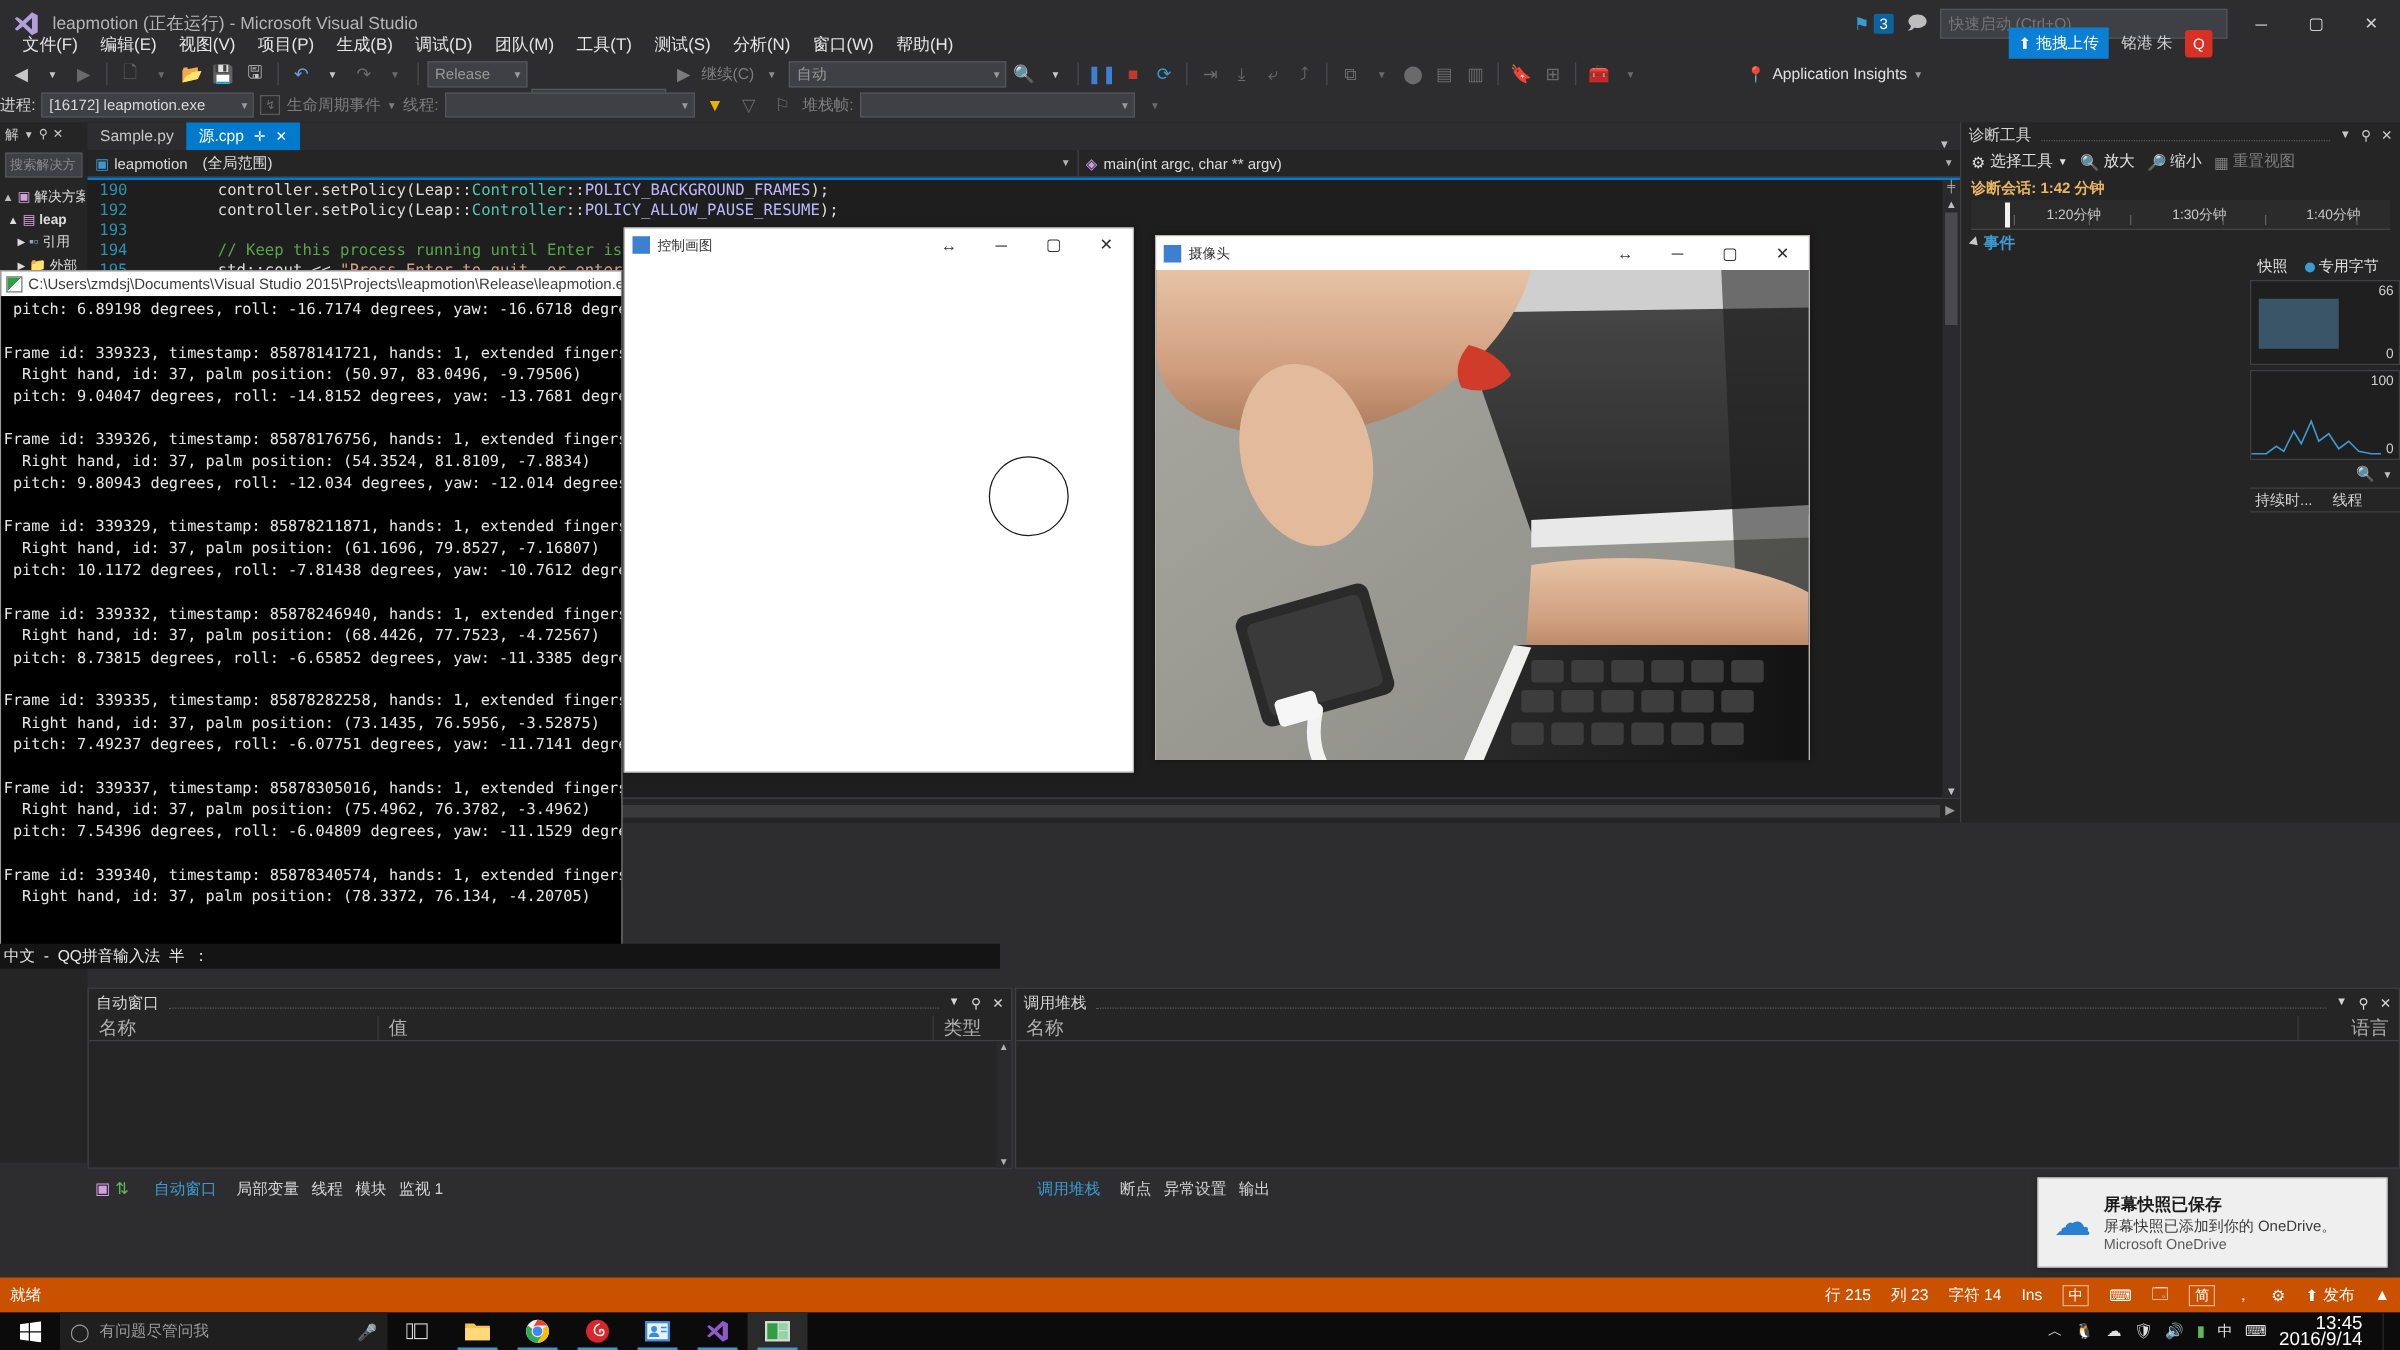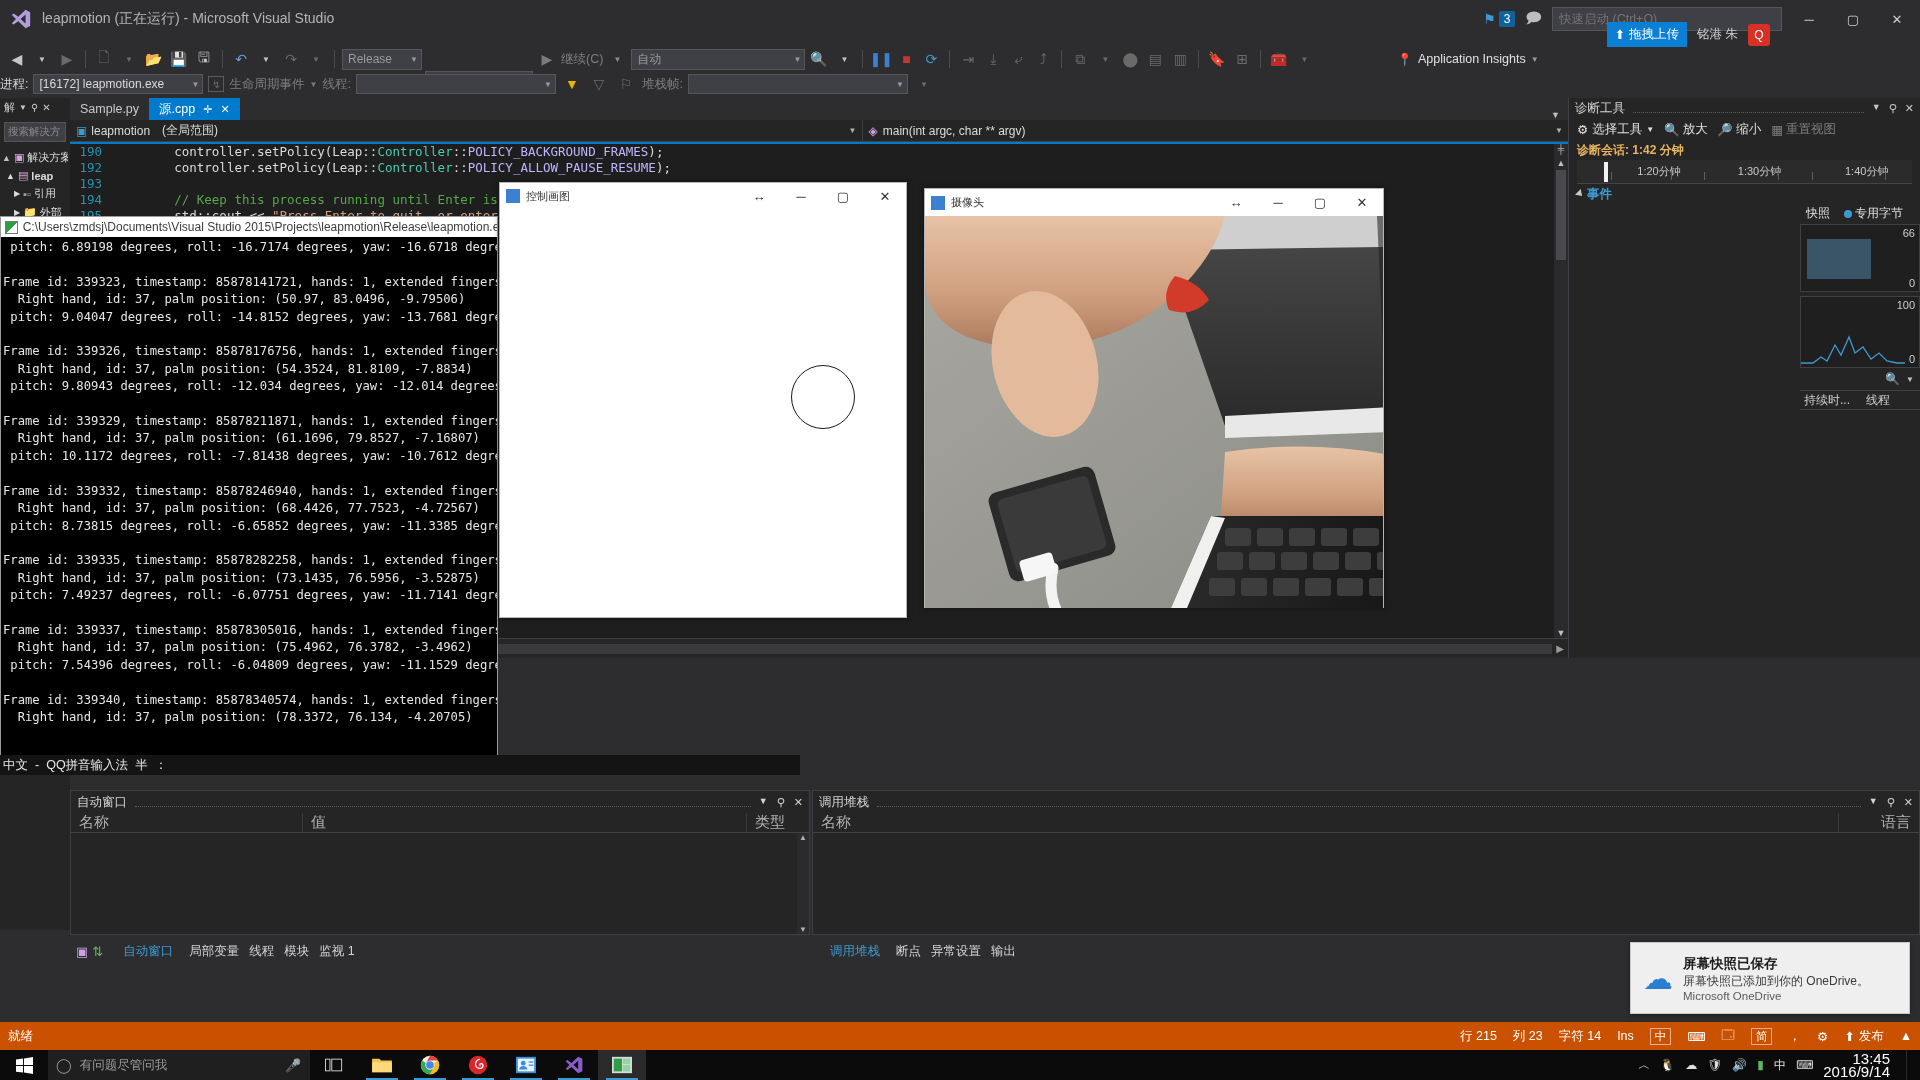--- a/index.html
+++ b/index.html
@@ -135,21 +135,21 @@
     background:#ffffff; border:1px solid #b5b5b5; box-shadow:0 0 6px rgba(0,0,0,.4); }
   .win-draw .wtb { height:26px; background:#fff; display:flex; align-items:center; padding-left:6px; }
   .wtitle { color:#333; font-size:11px; margin-left:6px; }
   .wbtns { margin-left:auto; display:flex; }
   .wbtn { width:42px; height:26px; display:flex; align-items:center; justify-content:center;
     color:#333; font-size:13px; }
   .drawcanvas { position:relative; background:#fff; height:408px; }
   .circle { position:absolute; width:64px; height:64px; border:1.6px solid #1a1a1a; border-radius:50%; }
 
   
-  .win-cam { position:absolute; left:924px; top:188px; width:460px; height:420px;
+  .win-cam { position:absolute; left:924px; top:188px; width:524px; height:420px;
     background:#fca5a5; border:1px solid #b5b5b5; box-shadow:0 0 6px rgba(0,0,0,.4); }
   .win-cam .wtb { height:27px; background:#fff; display:flex; align-items:center; padding-left:6px; }
   .camfeed { height:392px; position:relative; overflow:hidden; background:#8d8d88; }
 
   
   .bwin { position:absolute; bottom:145px; height:145px; background:#252526; border:1px solid #3f3f46; }
   .bwin-hd { height:22px; display:flex; align-items:center; color:#d4d4d4; font-size:12.5px; padding:0 6px; }
   .bw-cols { height:20px; display:flex; color:#b0b0b0; font-size:15px; border-bottom:1px solid #3f3f46; }
   .bw-col { padding:2px 8px; border-right:1px solid #3a3a3c; display:flex; align-items:center;}
   .bwin-tabs { position:absolute; bottom:0; height:22px; display:flex; align-items:center;
@@ -210,20 +210,34 @@
     <div style="position:absolute;right:150px;top:22px;display:flex;align-items:center;gap:10px;">
       <div class="upload-btn">
         <span>⬆</span>
         <span>拖拽上传</span>
       </div>
       <span class="user-name">铭港 朱</span>
       <span class="qq-ico">Q</span>
     </div>
   </div>
 
+  <div class="menubar" id="menubar">
+      <div class="menuitem">文件(F)</div>
+      <div class="menuitem">编辑(E)</div>
+      <div class="menuitem">视图(V)</div>
+      <div class="menuitem">项目(P)</div>
+      <div class="menuitem">生成(B)</div>
+      <div class="menuitem">调试(D)</div>
+      <div class="menuitem">团队(M)</div>
+      <div class="menuitem">工具(T)</div>
+      <div class="menuitem">测试(S)</div>
+      <div class="menuitem">分析(N)</div>
+      <div class="menuitem">窗口(W)</div>
+      <div class="menuitem">帮助(H)</div>
+    </div>
 
   <div class="toolbar1">
     <div class="tb-ico">◀</div>
     <div class="tb-ico" style="font-size:8px;">▼</div>
     <div class="tb-ico dim">▶</div>
     <div class="tb-sep"></div>
     <div class="tb-ico dim">🗋</div>
     <div class="tb-ico dim" style="font-size:8px;">▼</div>
     <div class="tb-ico" style="color:#e0b060;">📂</div>
     <div class="tb-ico" style="color:#c4c4c4;">💾</div>

